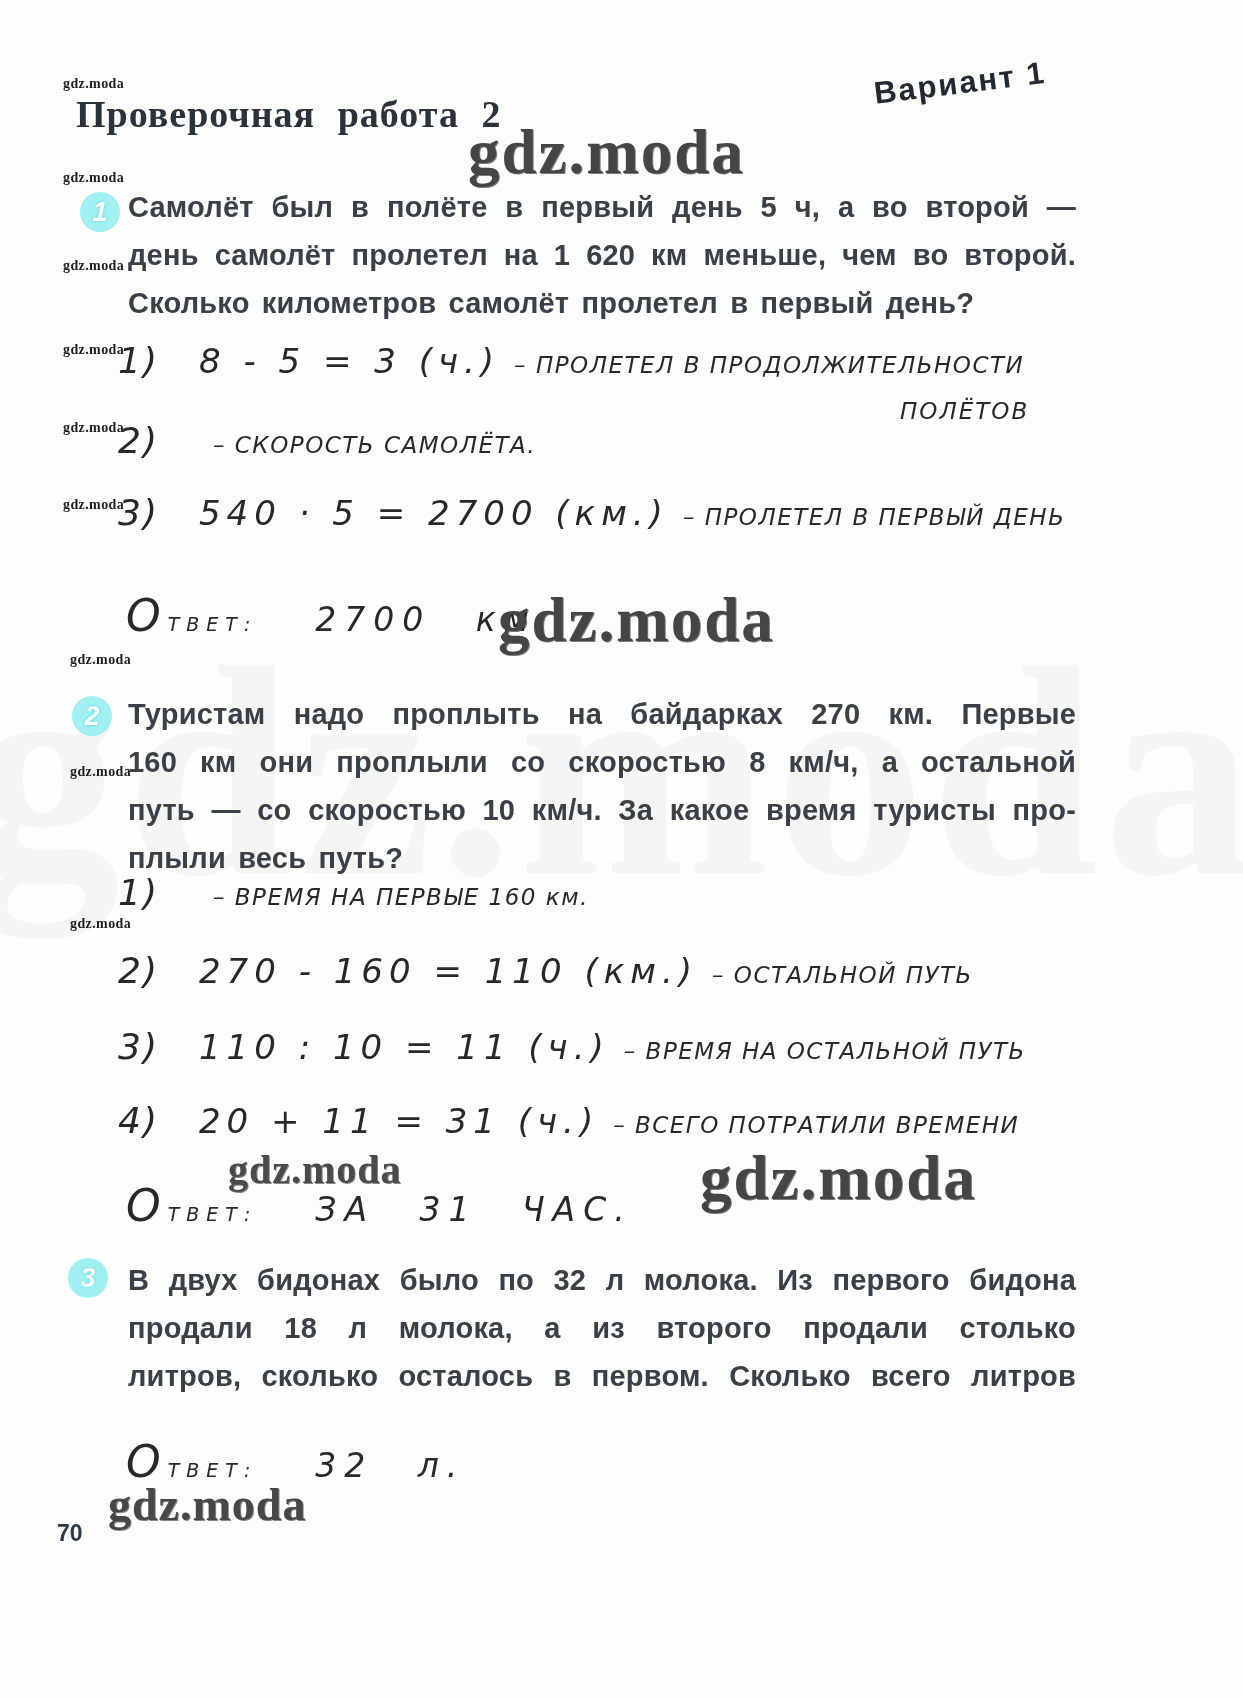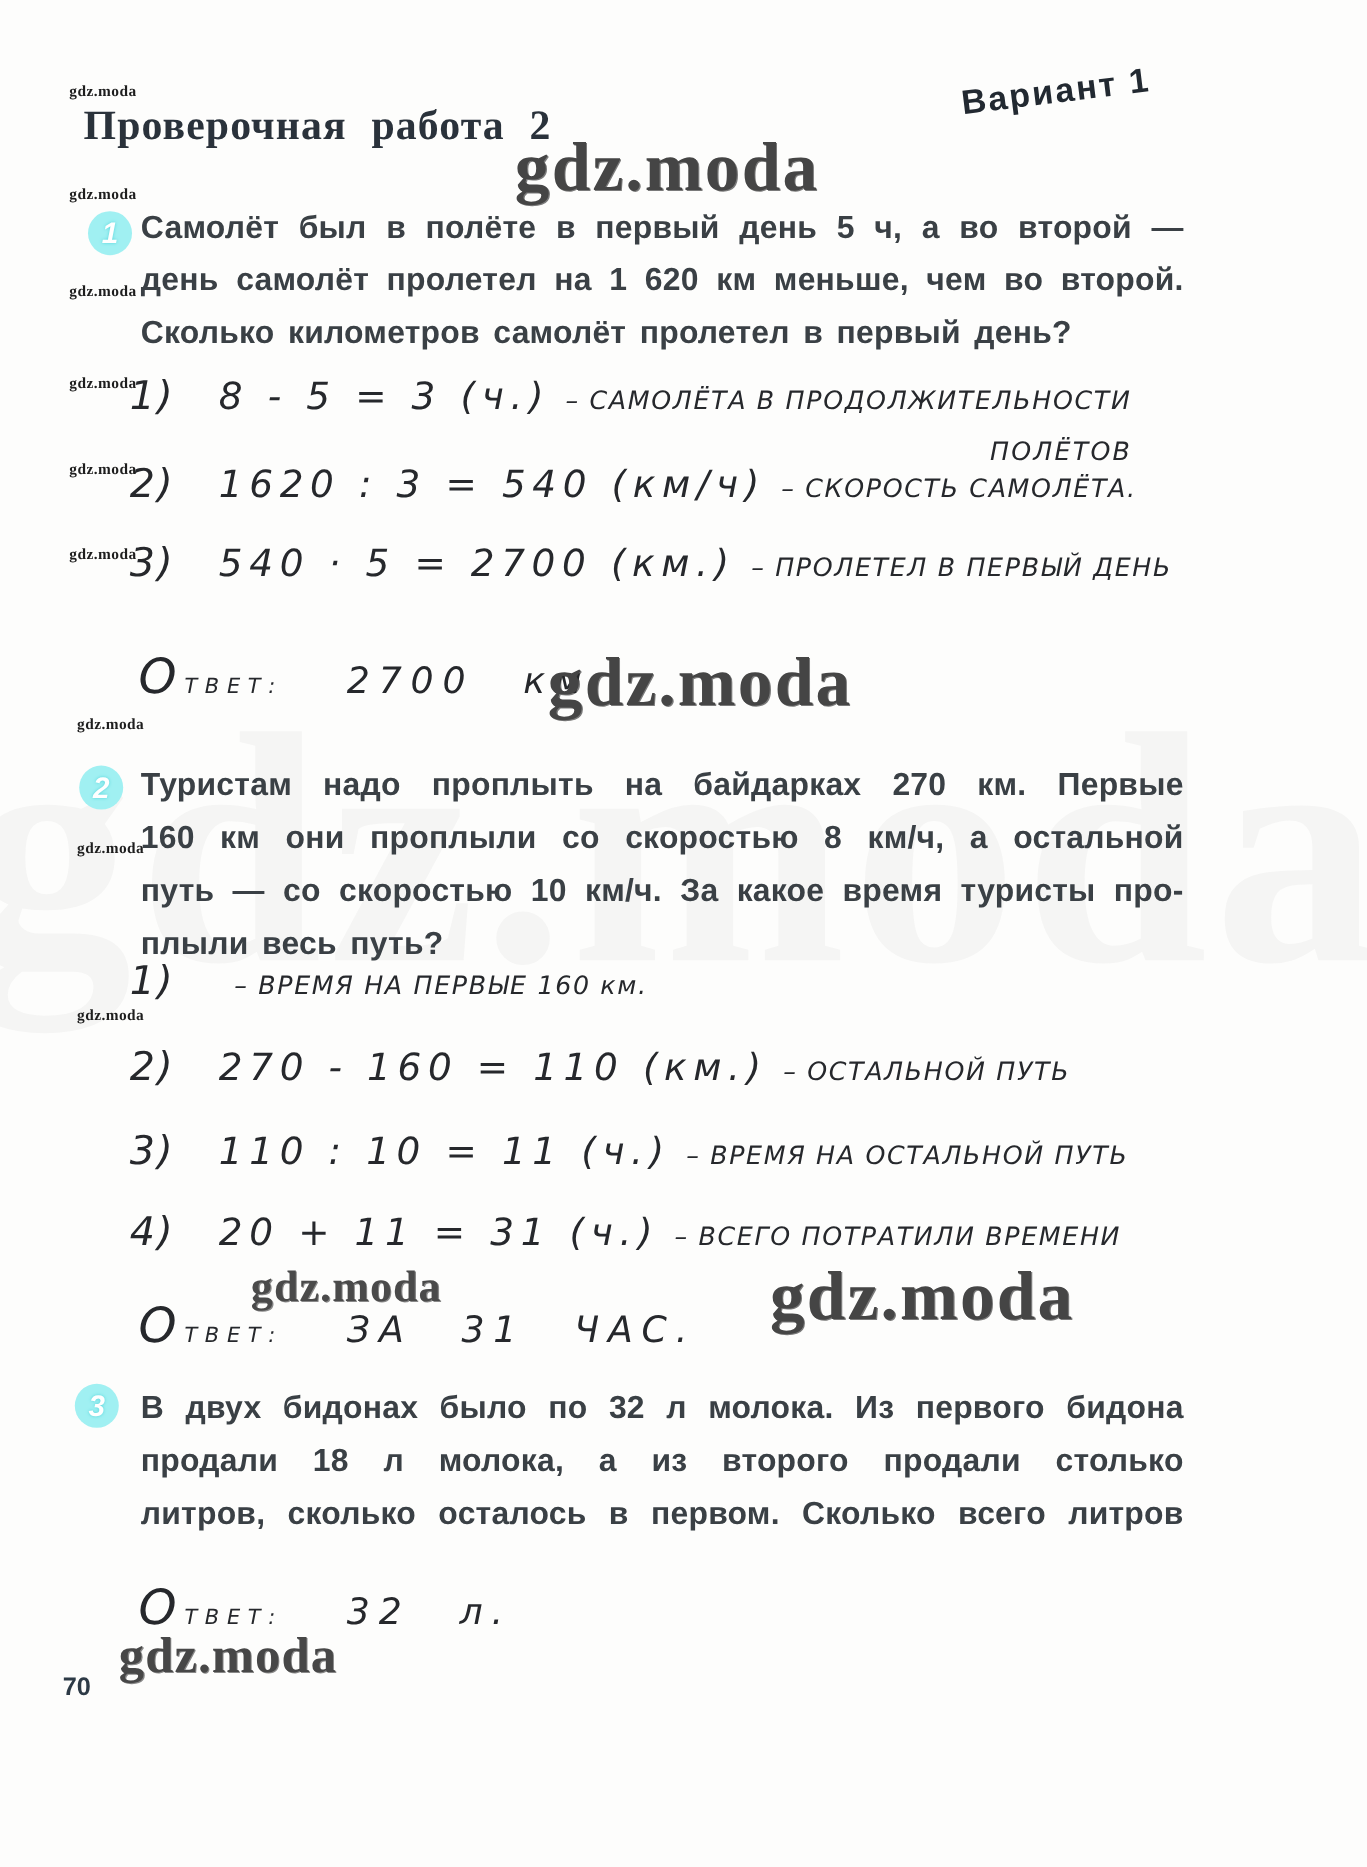--- a/index.html
+++ b/index.html
@@ -82,27 +82,26 @@
   <div class="badge" style="left:80px;top:192px;">1</div>
   <div class="ptext" style="top:183px;">
     <div class="line">Самолёт был в полёте в первый день 5 ч, а во второй —</div>
     <div class="line">день самолёт пролетел на 1 620 км меньше, чем во второй.</div>
     <div class="line last">Сколько километров самолёт пролетел в первый день?</div>
   </div>
 
   <div class="step hw" style="top:340px;">
     <span class="step-num">1)</span>
     <span class="step-eq">8 - 5 = 3 (ч.)</span>
-    <span class="step-note">– САМОЛЁТА В ПРОДОЛЖИТЕЛЬНОСТИ</span>
+    <span class="step-note">– ПРОЛЕТЕЛ В ПРОДОЛЖИТЕЛЬНОСТИ</span>
   </div>
   <div class="note-cont hw" style="left:900px;top:398px;">ПОЛЁТОВ</div>
 
   <div class="step hw" style="top:420px;">
     <span class="step-num">2)</span>
-    <span class="step-eq">1620 : 3 = 540 (км/ч)</span>
     <span class="step-note">– СКОРОСТЬ САМОЛЁТА.</span>
   </div>
 
   <div class="step hw" style="top:492px;">
     <span class="step-num">3)</span>
     <span class="step-eq">540 · 5 = 2700 (км.)</span>
     <span class="step-note">– ПРОЛЕТЕЛ В ПЕРВЫЙ ДЕНЬ</span>
   </div>
 
   <div class="answer hw" style="top:590px;">

